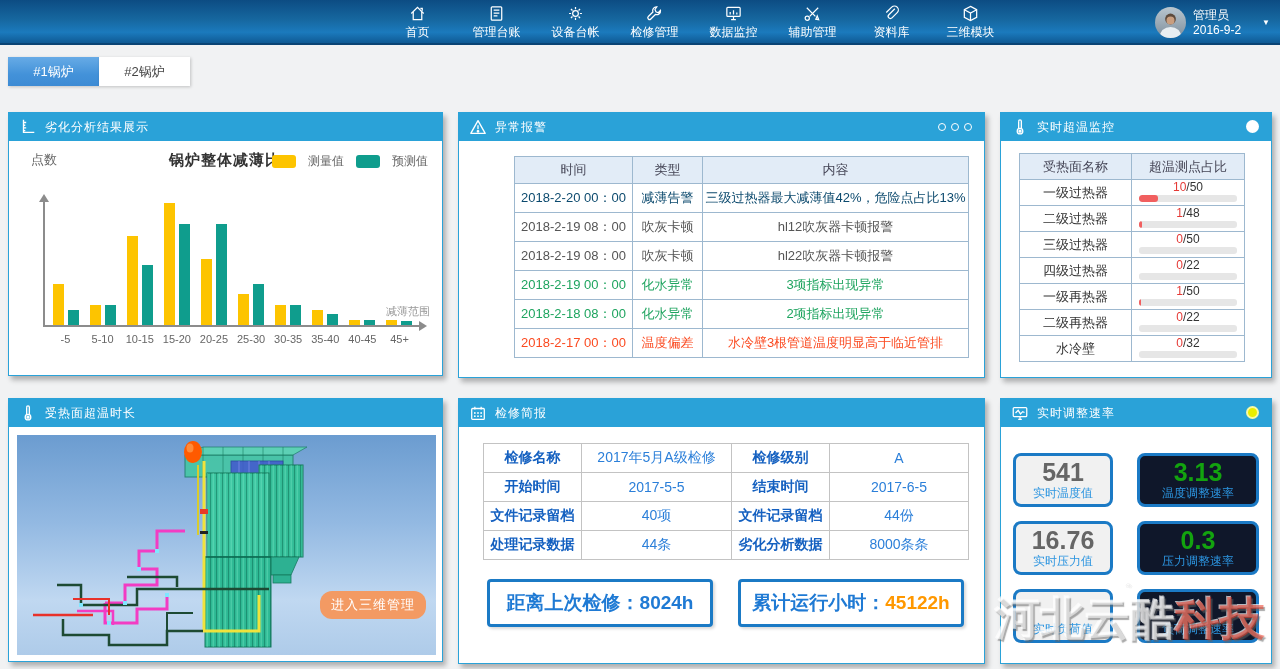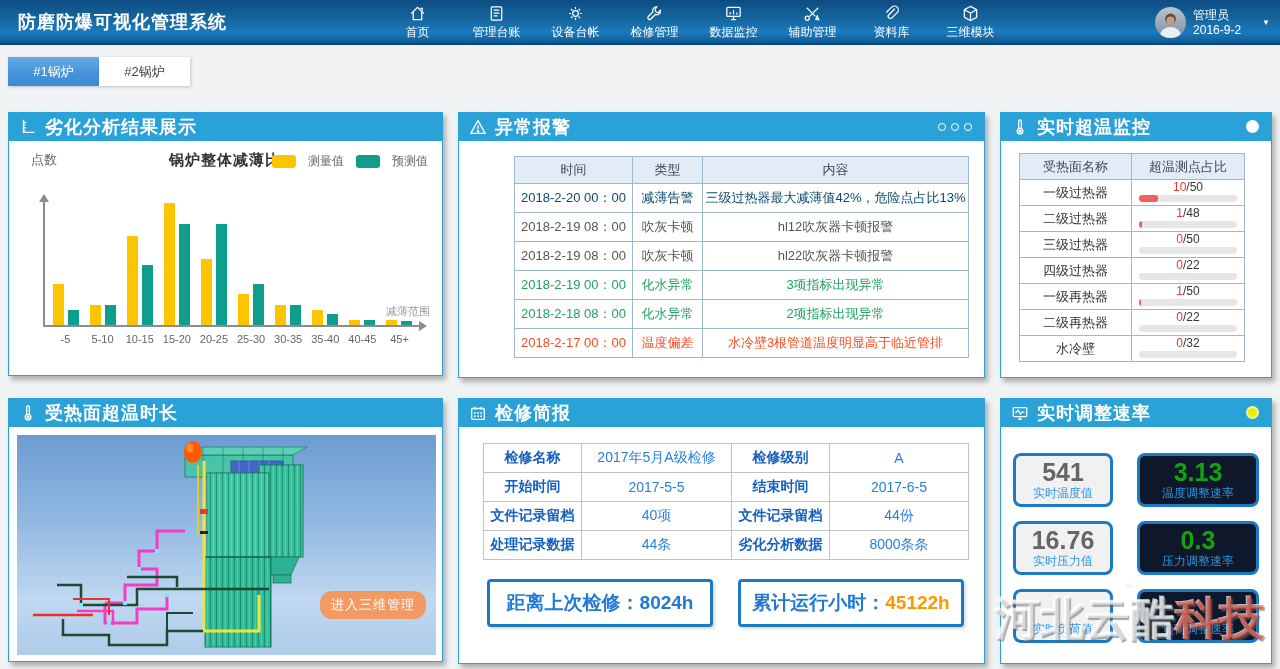--- a/index.html
+++ b/index.html
@@ -25,21 +25,21 @@
   
   .tabs { position:absolute; left:8px; top:57px; display:flex; }
   .tab { width:91px; height:29px; text-align:center; line-height:29px; font-size:13px; cursor:pointer;
     background:#fff; color:#444; box-shadow:1px 1px 3px rgba(0,0,0,.2); }
   .tab.active { background:linear-gradient(180deg,#67abe6 0%,#4392d9 60%,#3d8bd4 100%); color:#fff; }
 
   
   .panel { position:absolute; background:#fff; border:1px solid #2aa2d8; box-shadow:3px 4px 5px rgba(0,0,0,.28); }
   .panel-head { height:28px; background:#2aa2d8; display:flex; align-items:center; color:#fff; position:relative; }
   .panel-head svg { width:18px; height:18px; margin:0 8px 0 10px; }
-  .panel-title { font-size:18px; font-weight:bold; letter-spacing:1px; }
+  .panel-title { font-size:12px; font-weight:normal; letter-spacing:1px; }
   .head-dots { position:absolute; right:12px; top:10px; display:flex; gap:5px; cursor:pointer; }
   .head-dots i { width:8px; height:8px; border:1.5px solid #fff; border-radius:50%; display:block; }
   .head-dot { position:absolute; right:12px; top:7px; width:13px; height:13px; border-radius:50%; border:2px solid rgba(255,255,255,.65); cursor:pointer; }
   .head-dot.white { background:#fff; }
   .head-dot.yellow { background:#e9ee00; }
 
   #panel-degradation { left:8px;  top:112px; width:435px; height:264px; }
   #panel-alarm       { left:458px; top:112px; width:527px; height:266px; }
   #panel-overtemp    { left:1000px; top:112px; width:272px; height:266px; }
   #panel-boiler      { left:8px;  top:398px; width:435px; height:264px; }
@@ -112,21 +112,20 @@
     color:rgba(255,255,255,.55); text-shadow:1.5px 1.5px 1px rgba(100,100,100,.55), -1px -1px 0 rgba(255,255,255,.7); }
   .wm-text .wm-red { color:rgba(235,60,40,.55); }
   .wm-icon { margin-right:2px; opacity:.8; }
 </style>
 </head>
 <body>
 
 <div class="page">
 
   <div class="topbar">
-    <div class="app-title">防磨防爆可视化管理系统</div>
     <div class="nav" id="nav">
         <div class="nav-item">
           <svg viewBox="0 0 20 20" fill="none" stroke="#fff" stroke-width="1.3">
             <path d="M3.5 10 L10 3.5 L16.5 10"></path>
             <path d="M5.5 8.5 V16.5 H14.5 V8.5"></path>
             <path d="M13 4.5 h2 v2.5"></path>
           </svg>
           <span class="nav-label">首页</span>
         </div>
         <div class="nav-item">

